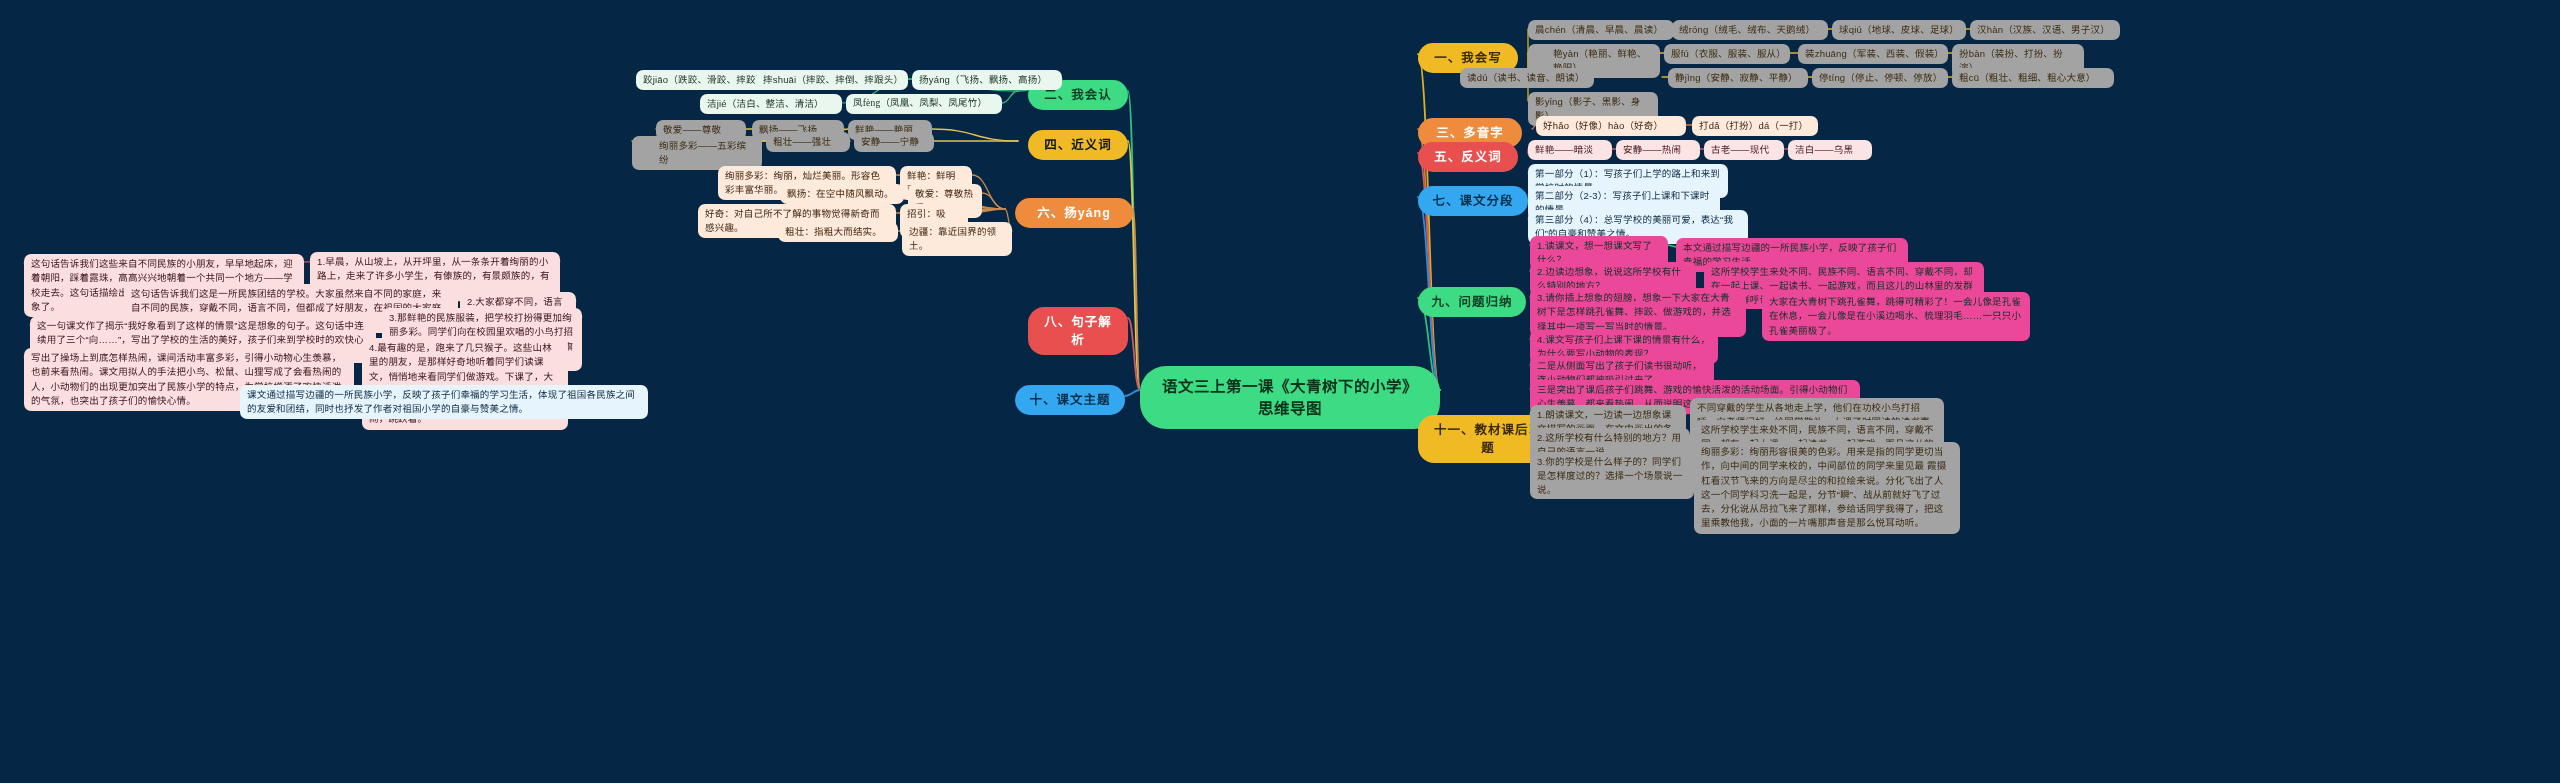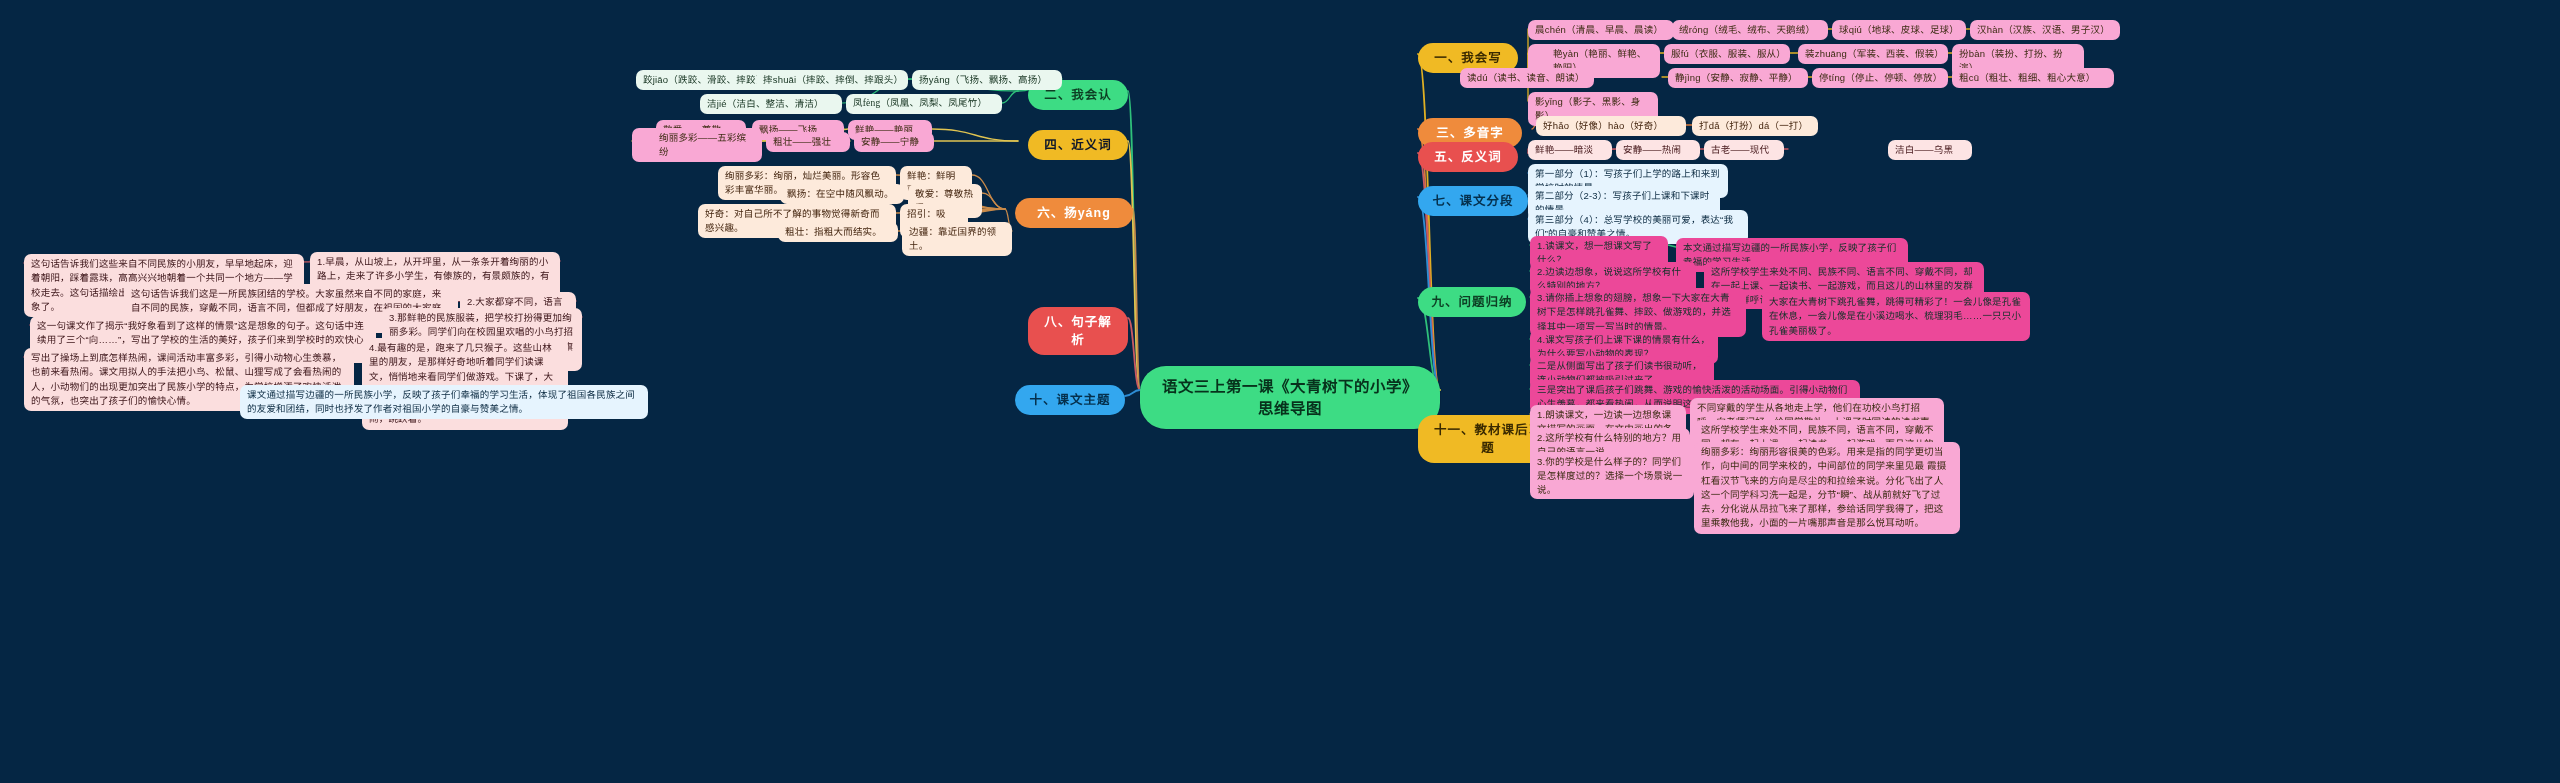--- a/index.html
+++ b/index.html
@@ -28,21 +28,21 @@
     border-radius:16px;text-align:center;font-size:12.5px;font-weight:bold;
     padding:6px 10px;letter-spacing:1px;
   }
   .node.leaf{background:#fdf1dc;color:#3c2b12;}
   .node.leaf-green{background:#eaf7ef;color:#14321f;}
   .node.leaf-orange{background:#fdeadb;color:#43240e;}
   .node.leaf-red{background:#fde4e4;color:#45171a;}
   .node.leaf-blue{background:#e6f4fe;color:#0c2b42;}
   .node.leaf-mint{background:#ec4899;color:#103127;}
   .node.leaf-pink{background:#fbdede;color:#3b1418;}
-  .node.leaf-cream{background:#f9a8d4;color:#3c2b12;}
+  .node.leaf-cream{background:#a3a3a3;color:#3c2b12;}
   .node.wrap{white-space:normal;text-align:left;}
   .node.center-txt{text-align:center;}
 </style>
 </head>
 <body>
 
 <div id="canvas">
   <svg class="links" id="link-layer">
       <path d="M1440,390 C1429,390 1429,54 1418,54" stroke="#e0b023" stroke-width="1.8" fill="none" stroke-linecap="round"></path>
       <path d="M1528,54 C1528,54 1528,29 1528,29" stroke="#e0b023" stroke-width="1.3" fill="none" stroke-linecap="round"></path>
@@ -140,28 +140,28 @@
       <div class="node leaf-green leaf wrap" style="left: 912px; top: 70px; width: 150px;">扬yáng（飞扬、飘扬、高扬）</div>
       <div class="node leaf-green leaf wrap" style="left: 700px; top: 94px; width: 142px;">洁jié（洁白、整洁、清洁）</div>
       <div class="node leaf-green leaf wrap" style="left: 846px; top: 94px; width: 156px; font-family: Liberation Serif, serif;">凤fèng（凤凰、凤梨、凤尾竹）</div>
       <div class="node branch" style="left: 1418px; top: 118px; width: 104px; background: rgb(239, 139, 60); color: rgb(255, 255, 255);">三、多音字</div>
       <div class="node leaf-orange leaf wrap" style="left: 1536px; top: 116px; width: 150px;">好hǎo（好像）hào（好奇）</div>
       <div class="node leaf-orange leaf wrap" style="left: 1692px; top: 116px; width: 126px;">打dǎ（打扮）dá（一打）</div>
       <div class="node branch" style="left: 1028px; top: 130px; width: 100px; background: rgb(240, 186, 36); color: #0f172a;">四、近义词</div>
       <div class="node leaf-cream leaf wrap" style="left: 656px; top: 120px; width: 90px;">敬爱——尊敬</div>
       <div class="node leaf-cream leaf wrap" style="left: 752px; top: 120px; width: 92px;">飘扬——飞扬</div>
       <div class="node leaf-cream leaf wrap" style="left: 848px; top: 120px; width: 84px;">鲜艳——艳丽</div>
-      <div class="node leaf-cream leaf wrap" style="left: 632px; top: 128px; width: 130px; padding-left: 27px;">绚丽多彩——五彩缤纷</div>
+      <div class="node leaf-cream leaf wrap" style="left: 632px; top: 136px; width: 130px; padding-left: 27px;">绚丽多彩——五彩缤纷</div>
       <div class="node leaf-cream leaf wrap" style="left: 766px; top: 132px; width: 84px;">粗壮——强壮</div>
       <div class="node leaf-cream leaf wrap" style="left: 854px; top: 132px; width: 80px;">安静——宁静</div>
       <div class="node branch" style="left: 1418px; top: 142px; width: 100px; background: rgb(232, 80, 79); color: rgb(255, 255, 255);">五、反义词</div>
       <div class="node leaf-red leaf wrap" style="left: 1528px; top: 140px; width: 84px;">鲜艳——暗淡</div>
       <div class="node leaf-red leaf wrap" style="left: 1616px; top: 140px; width: 84px;">安静——热闹</div>
       <div class="node leaf-red leaf wrap" style="left: 1704px; top: 140px; width: 80px;">古老——现代</div>
-      <div class="node leaf-red leaf wrap" style="left: 1888px; top: 140px; width: 84px;">洁白——乌黑</div>
+      <div class="node leaf-red leaf wrap" style="left: 1788px; top: 140px; width: 84px;">洁白——乌黑</div>
       <div class="node branch" style="left: 1015px; top: 198px; width: 118px; background: rgb(239, 139, 60); color: rgb(255, 255, 255);">六、扬yáng</div>
       <div class="node leaf-orange leaf wrap" style="left: 718px; top: 166px; width: 178px;">绚丽多彩：绚丽，灿烂美丽。形容色彩丰富华丽。</div>
       <div class="node leaf-orange leaf wrap" style="left: 900px; top: 166px; width: 72px;">鲜艳：鲜明而美丽</div>
       <div class="node leaf-orange leaf wrap" style="left: 780px; top: 184px; width: 124px;">飘扬：在空中随风飘动。</div>
       <div class="node leaf-orange leaf wrap" style="left: 908px; top: 184px; width: 74px;">敬爱：尊敬热爱</div>
       <div class="node leaf-orange leaf wrap" style="left: 698px; top: 204px; width: 198px;">好奇：对自己所不了解的事物觉得新奇而感兴趣。</div>
       <div class="node leaf-orange leaf wrap" style="left: 900px; top: 204px; width: 68px;">招引：吸引。</div>
       <div class="node leaf-orange leaf wrap" style="left: 778px; top: 222px; width: 120px;">粗壮：指粗大而结实。</div>
       <div class="node leaf-orange leaf wrap" style="left: 902px; top: 222px; width: 110px;">边疆：靠近国界的领土。</div>
       <div class="node branch" style="left: 1418px; top: 186px; width: 110px; background: rgb(51, 167, 239); color: rgb(5, 48, 77);">七、课文分段</div>

